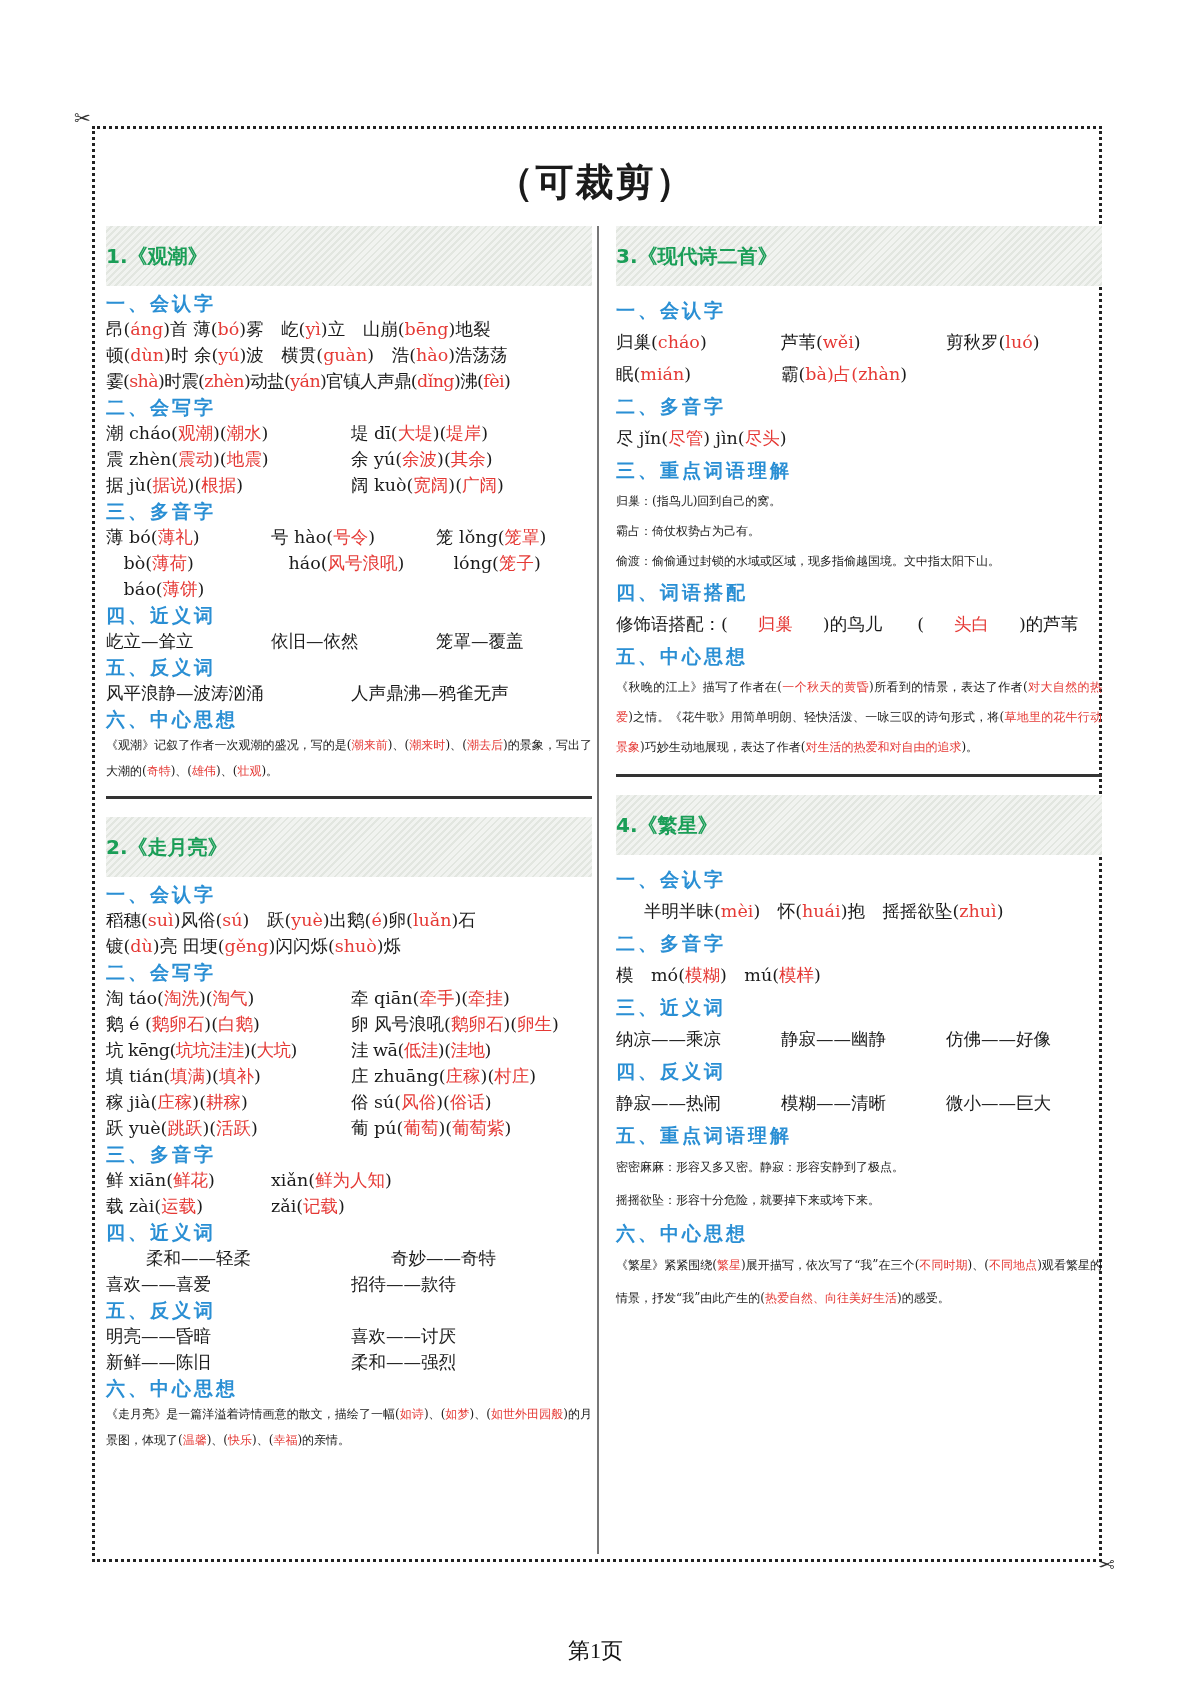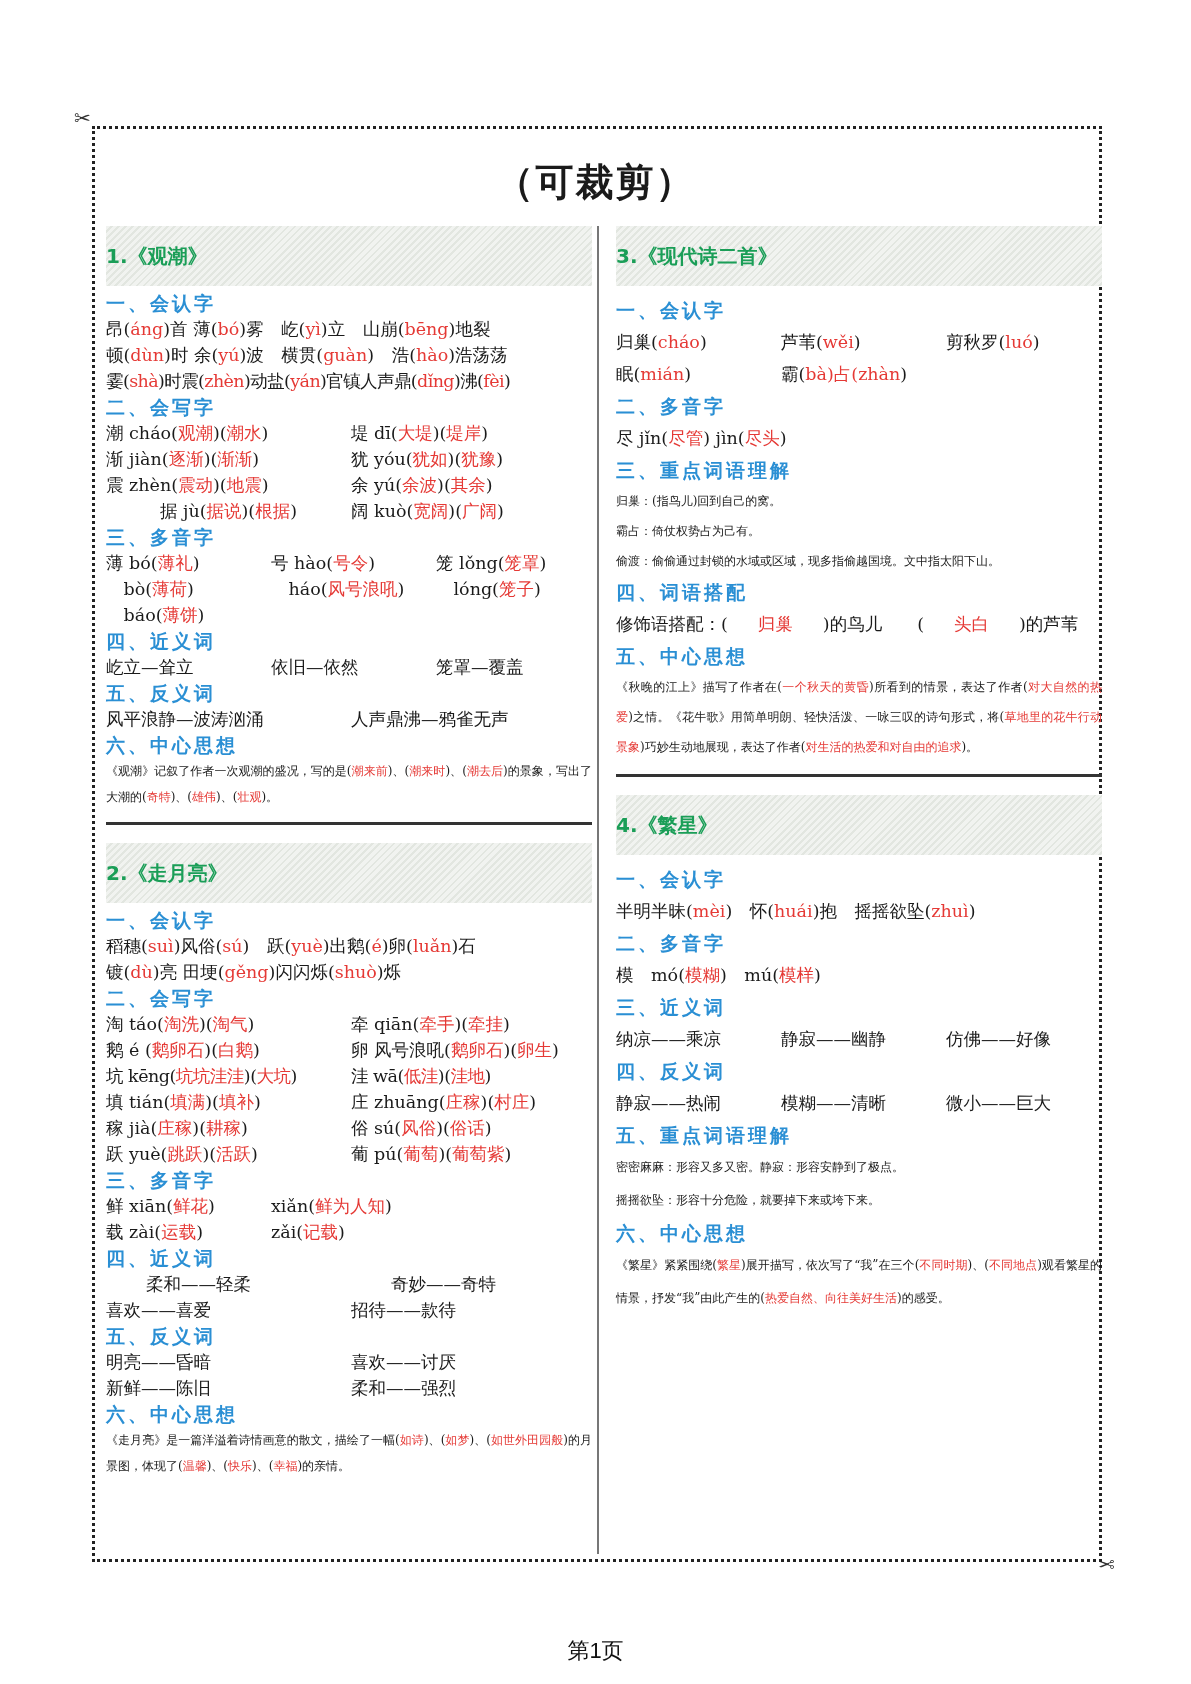--- a/index.html
+++ b/index.html
@@ -31,21 +31,21 @@
   }
   .sec-h { color: #2a8fd4; font-size: 19px; font-weight: bold; line-height: 26px; letter-spacing: 3px; font-family: "DejaVu Sans", sans-serif; }
   .row { font-size: 17.5px; line-height: 26px; white-space: nowrap; display: flex; }
   .row .c { display: inline-block; }
   .red { color: #e53935; }
   .para { font-size: 12px; line-height: 26px; text-align: justify; }
   .para.loose { line-height: 33px; }
   .sep { height: 3px; background: #333; margin: 12px 0 18px 0; }
   .page-num {
     position: absolute; left: 0; width: 1191px; top: 1636px; text-align: center;
-    font-family: Liberation Sans, sans-serif; font-size: 22px; color: #111;
+    font-family: Liberation Serif, serif; font-size: 22px; color: #111;
   }
   .gap4 { height: 4px; }
   .gap8 { height: 8px; }
 </style>
 </head>
 <body>
 
 <div class="scissor tl">✂</div>
 <div class="scissor br">✂</div>
 <div class="cut-frame"></div>
@@ -97,29 +97,25 @@
       </div>
     </div>
 
     <div class="sec-h">二、会写字</div>
     <div>
       <div class="row">
         <span class="c" style="width:245px;"><span>潮 cháo(</span><span class="red">观潮</span><span>)(</span><span class="red">潮水</span><span>)</span></span>
         <span class="c"><span>堤 dī(</span><span class="red">大堤</span><span>)(</span><span class="red">堤岸</span><span>)</span></span>
       </div>
       <div class="row">
-        <span class="c" style="width:245px;"><span>渐 jiàn(</span><span class="red">逐渐</span><span>)(</span><span class="red">渐渐</span><span>)</span></span>
-        <span class="c"><span>犹 yóu(</span><span class="red">犹如</span><span>)(</span><span class="red">犹豫</span><span>)</span></span>
-      </div>
-      <div class="row">
         <span class="c" style="width:245px;"><span>震 zhèn(</span><span class="red">震动</span><span>)(</span><span class="red">地震</span><span>)</span></span>
         <span class="c"><span>余 yú(</span><span class="red">余波</span><span>)(</span><span class="red">其余</span><span>)</span></span>
       </div>
       <div class="row">
-        <span class="c" style="width:245px;text-align:center;"><span>据 jù(</span><span class="red">据说</span><span>)(</span><span class="red">根据</span><span>)</span></span>
+        <span class="c" style="width:245px;"><span>据 jù(</span><span class="red">据说</span><span>)(</span><span class="red">根据</span><span>)</span></span>
         <span class="c"><span>阔 kuò(</span><span class="red">宽阔</span><span>)(</span><span class="red">广阔</span><span>)</span></span>
       </div>
     </div>
 
     <div class="sec-h">三、多音字</div>
     <div>
       <div class="row">
         <span class="c" style="width:165px;"><span>薄 bó(</span><span class="red">薄礼</span><span>)</span></span>
         <span class="c" style="width:165px;"><span>号 hào(</span><span class="red">号令</span><span>)</span></span>
         <span class="c"><span>笼 lǒng(</span><span class="red">笼罩</span><span>)</span></span>
@@ -285,21 +281,21 @@
     <div class="sec-h" style="line-height:32px;">五、中心思想</div>
     <div class="para" style="line-height:30px;"><span>《秋晚的江上》描写了作者在(</span><span class="red">一个秋天的黄昏</span><span>)所看到的情景，表达了作者(</span><span class="red">对大自然的热爱</span><span>)之情。《花牛歌》用简单明朗、轻快活泼、一咏三叹的诗句形式，将(</span><span class="red">草地里的花牛行动景象</span><span>)巧妙生动地展现，表达了作者(</span><span class="red">对生活的热爱和对自由的追求</span><span>)。</span></div>
   </div>
 
   <div class="sep"></div>
 
   <div>
     <div class="lesson-head">4.《繁星》</div>
     <div class="gap8"></div>
     <div class="sec-h" style="line-height:32px;">一、会认字</div>
-    <div class="row" style="line-height:32px;">
+    <div class="row" style="line-height:32px;margin-left:28px;">
         <span>半明半昧(</span>
         <span class="red">mèi</span>
         <span>)　怀(</span>
         <span class="red">huái</span>
         <span>)抱　摇摇欲坠(</span>
         <span class="red">zhuì</span>
         <span>)</span>
       </div>
 
     <div class="sec-h" style="line-height:32px;">二、多音字</div>

